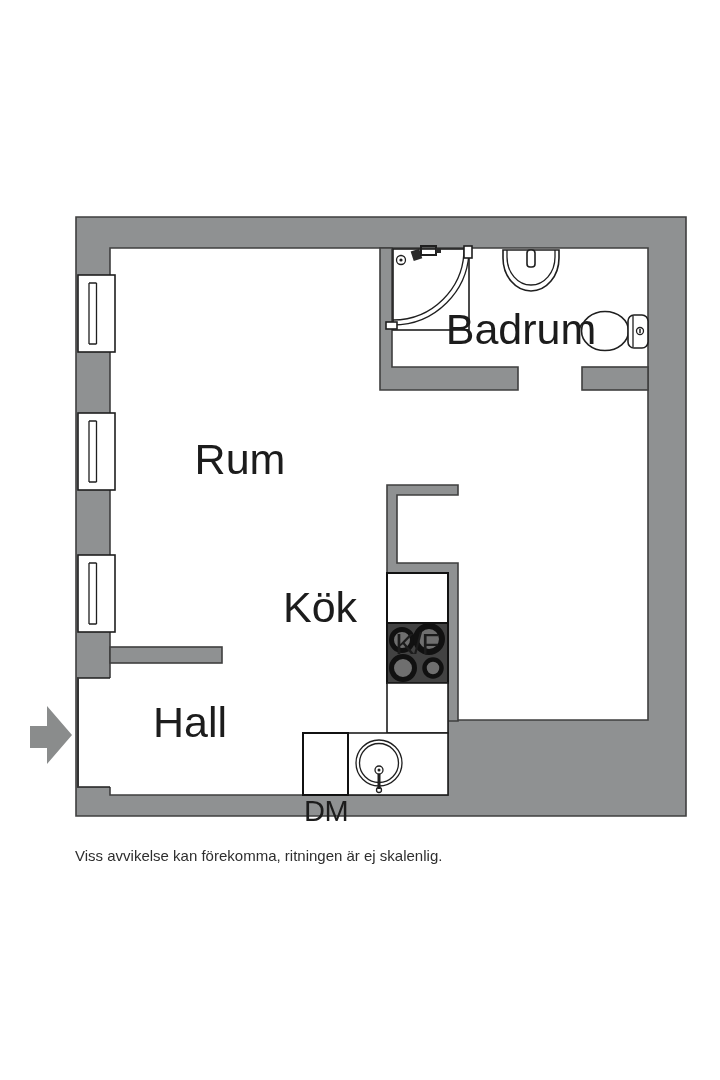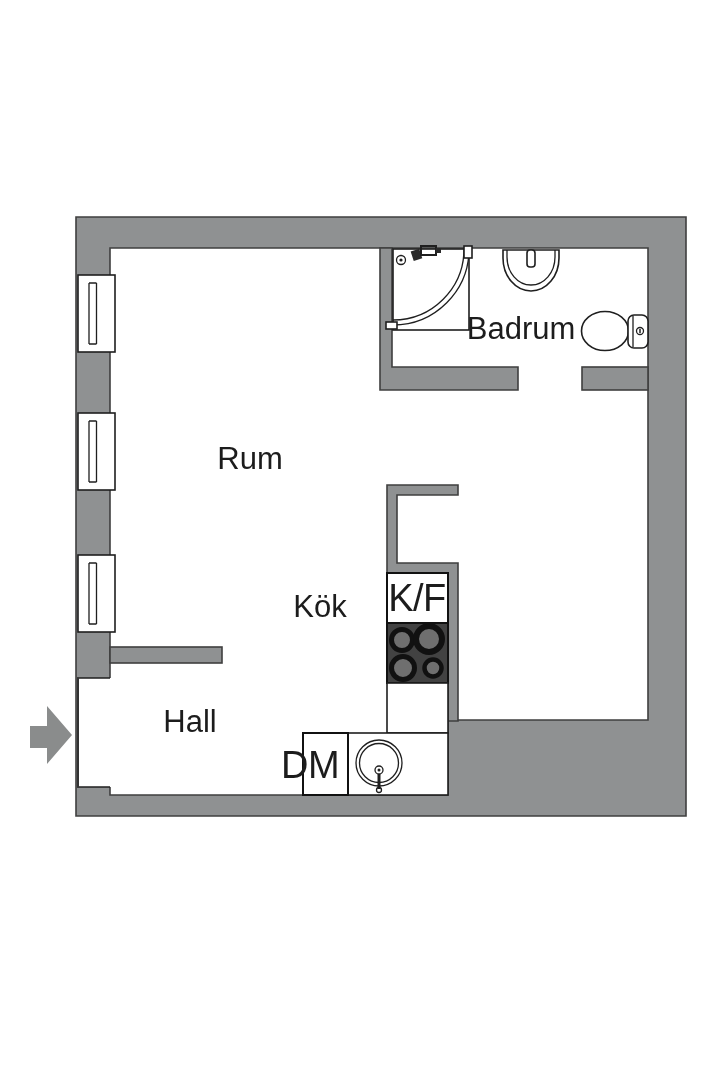--- a/index.html
+++ b/index.html
@@ -9,24 +9,24 @@
   html,body{margin:0;padding:0;background:var(--background);}
   .page{position:relative;width:720px;height:1080px;background:var(--background);
         font-family:"Liberation Sans",sans-serif;overflow:hidden;}
   .plan-svg{position:absolute;left:0;top:0;}
   .wall{fill:var(--wall);stroke:var(--outline);stroke-width:1.6;}
   .fixture{fill:#fff;stroke:#1f1f1f;stroke-width:1.6;}
   .thin{fill:none;stroke:#1f1f1f;stroke-width:1.3;}
   .box{fill:#fff;stroke:#111;stroke-width:2;}
   .stove{fill:var(--stove);stroke:#111;stroke-width:2;}
   .erase{fill:#fff;stroke:none;}
-  .label{position:absolute;transform:translate(-50%,-50%);font-size:31px;
+  .label{position:absolute;transform:translate(-50%,-50%);font-size:43px;
          color:var(--text);white-space:nowrap;}
-  .label-sm{position:absolute;transform:translate(-50%,-50%);font-size:38px;
-         color:var(--text);white-space:nowrap;letter-spacing:-0.5px;}
+  .label-sm{position:absolute;transform:translate(-50%,-50%);font-size:29px;
+         color:var(--text);white-space:nowrap;letter-spacing:-0.5px;margin-top:46px;}
   .disclaimer{position:absolute;left:75px;top:847px;font-size:15px;color:#2e2e2e;}
 </style>
 </head>
 <body>
 
 <div class="page">
 
   <svg class="plan-svg" width="720" height="1080" viewBox="0 0 720 1080">
 
     <g>
@@ -111,21 +111,22 @@
         <circle class="thin" cx="379" cy="763" r="23"></circle>
         <circle class="thin" cx="379" cy="763" r="19.5"></circle>
         <circle class="thin" cx="379" cy="770" r="4"></circle>
         <circle cx="379" cy="770" r="1.5" fill="#1f1f1f"></circle>
         <line x1="379" y1="774" x2="379" y2="789" stroke="#1f1f1f" stroke-width="3"></line>
         <circle class="thin" cx="379" cy="790" r="2.5"></circle>
       </g>
     </g>
   </svg>
 
-  <div class="label" style="left:250px;top:459px">Rum</div>
+  <div class="label" style="left:240px;top:459px">Rum</div>
   <div class="label" style="left:320px;top:607px">Kök</div>
   <div class="label" style="left:190px;top:722px">Hall</div>
   <div class="label" style="left:521px;top:329px">Badrum</div>
 
   <div class="label-sm" style="left:417px;top:598px">K/F</div>
-  <div class="label-sm" style="left:310px;top:765px">DM</div>
+  <div class="label-sm" style="left:326px;top:765px">DM</div>
 
+  <div class="disclaimer">Viss avvikelse kan förekomma, ritningen är ej skalenlig.</div>
 </div>
 
 </body></html>

